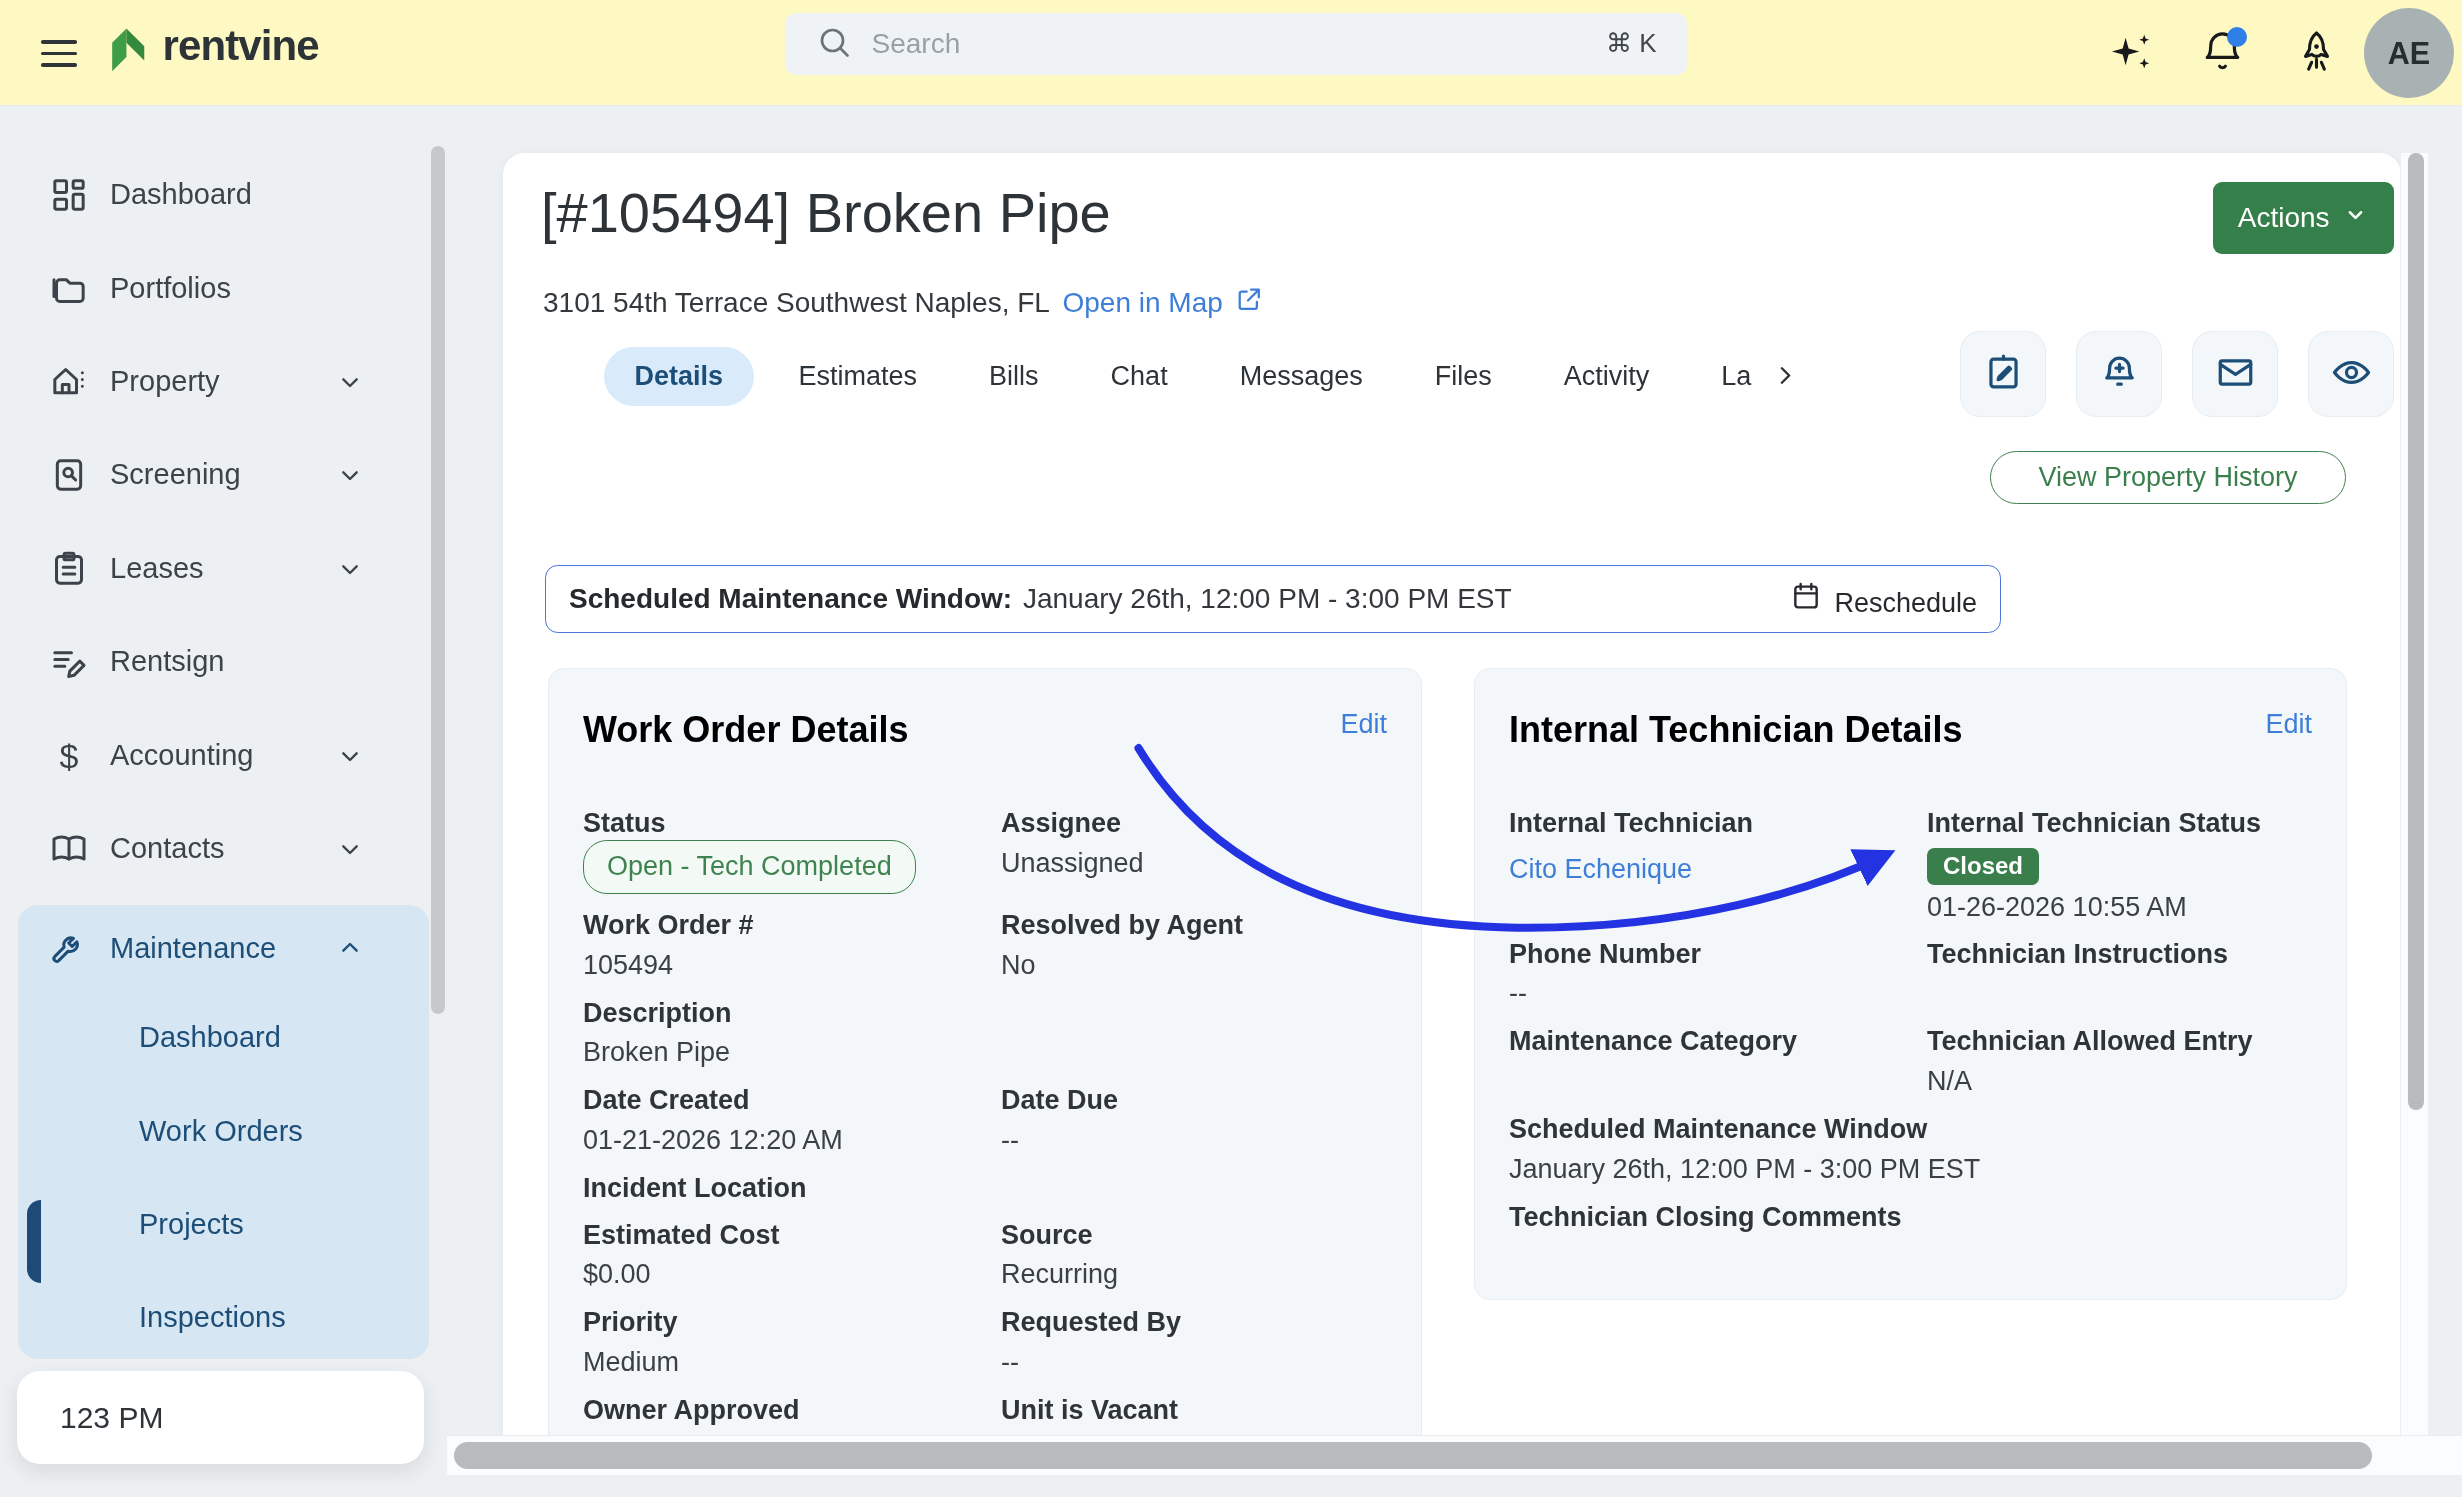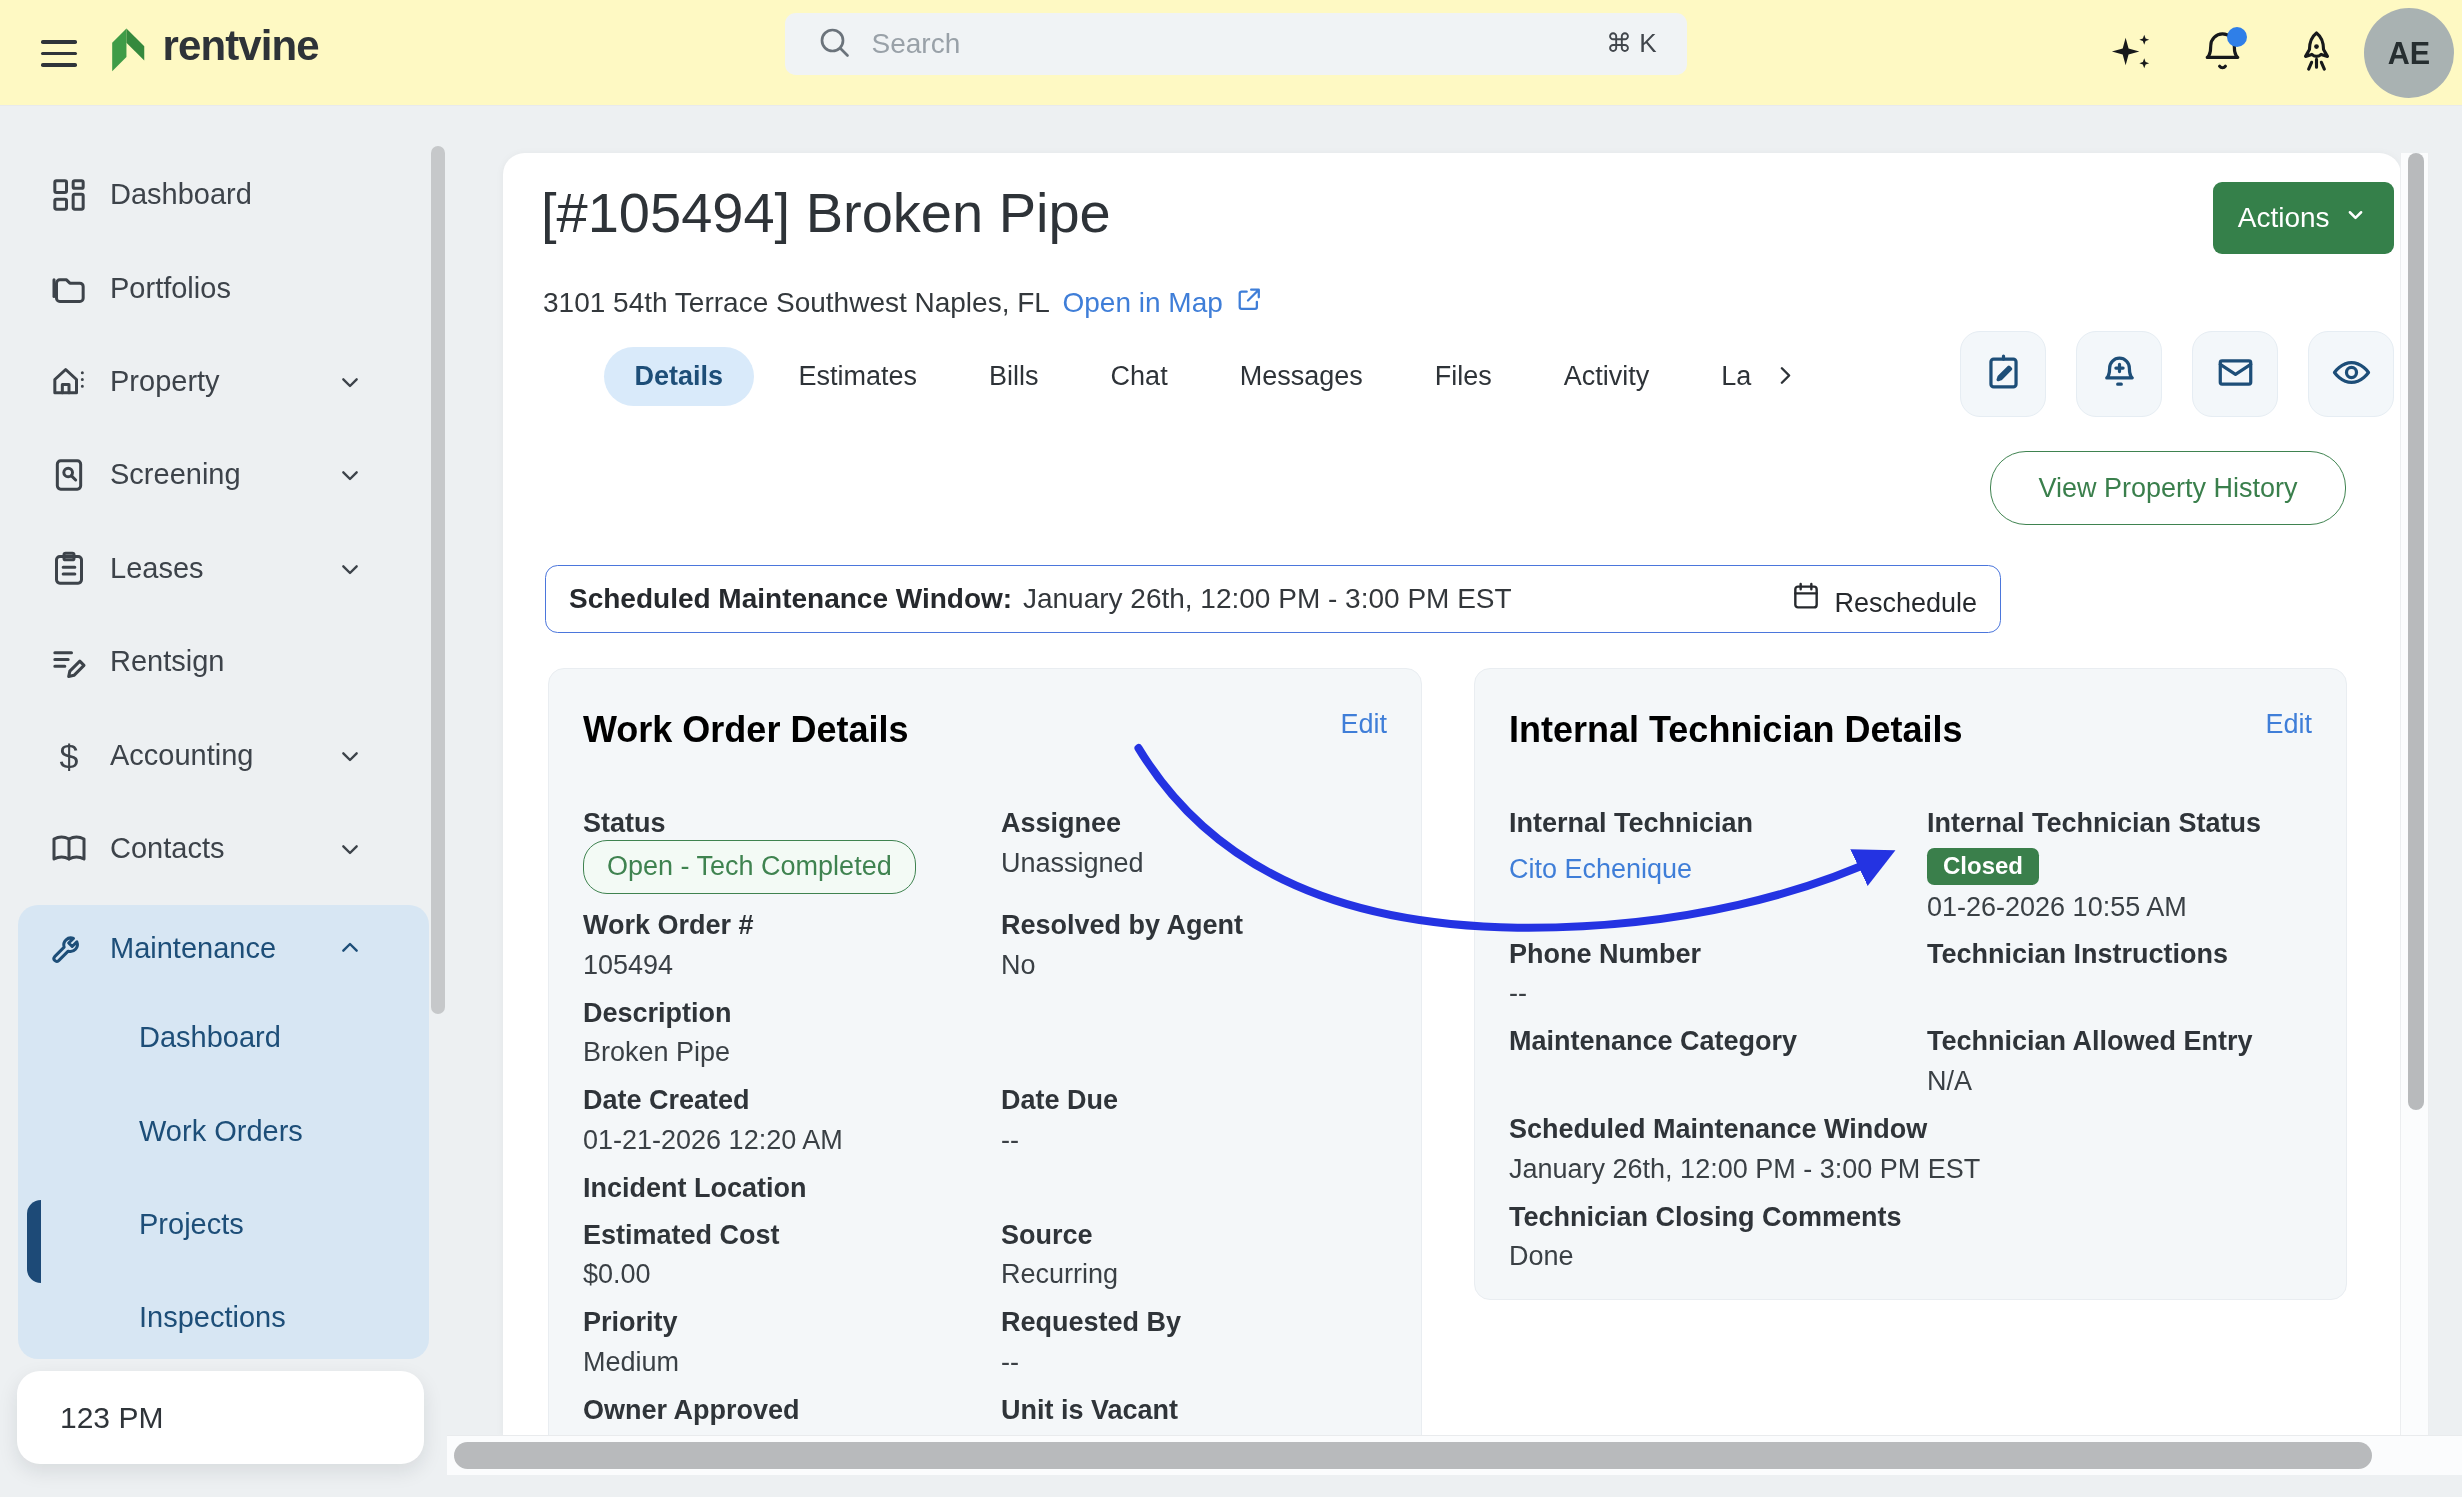--- a/index.html
+++ b/index.html
@@ -53,21 +53,21 @@
   .page-title{position:absolute;left:38px;top:27px;font-size:56px;font-weight:500;color:#2e3338}
   .address-row{position:absolute;left:40px;top:131px;display:flex;align-items:center;gap:12.6px;font-size:28px;color:#33383c}
   .map-link{color:var(--link-blue);cursor:pointer;display:flex;align-items:center;gap:10.8px}
   .actions-btn{position:absolute;left:1710px;top:29px;width:181px;height:72px;background:var(--button-green);border-radius:9px;color:#fff;font-size:28px;display:flex;align-items:center;justify-content:center;gap:12.6px;cursor:pointer}
   .tabs{position:absolute;left:101px;top:194px;height:59px;display:flex;align-items:center;gap:18px}
   .tab{padding:0 27px;height:59px;display:flex;align-items:center;font-size:27px;color:#2e3338;cursor:pointer;border-radius:30px}
   .tab.active{background:var(--tab-active-bg);color:var(--navy);font-weight:600;padding:0 30.5px}
   .tabs-overflow-chevron{color:#2e3338;margin-left:-3.6px;cursor:pointer}
   .icon-btn-row{position:absolute;left:1457px;top:178px;display:flex;gap:30px}
   .icon-btn{width:86px;height:86px;border-radius:20px;background:#f3f7fa;border:0.9px solid #e6edf3;display:flex;align-items:center;justify-content:center;color:var(--navy);cursor:pointer}
-  .history-btn{position:absolute;left:1487px;top:298px;width:356px;height:74px;border:1.8px solid var(--badge-green-outline);border-radius:36px;color:#3a7f4c;font-size:27px;display:flex;align-items:center;justify-content:center;background:#fff;cursor:pointer}
+  .history-btn{position:absolute;left:1487px;top:298px;width:356px;height:53px;border:1.8px solid var(--badge-green-outline);border-radius:36px;color:#3a7f4c;font-size:27px;display:flex;align-items:center;justify-content:center;background:#fff;cursor:pointer}
   .banner{position:absolute;left:42px;top:412px;width:1456px;height:68px;border:1.8px solid var(--banner-border-blue);border-radius:12.6px;background:#fff;display:flex;align-items:center;padding:0 23px}
   .banner-label{font-size:28px;font-weight:700;color:#26292d}
   .banner-value{font-size:28px;color:#33373b;margin-left:10.8px}
   .banner-right{margin-left:auto;display:flex;align-items:flex-end;gap:12.6px;font-size:27px;color:#26292d;cursor:pointer}
 
   
   .detail-card{position:absolute;background:var(--detail-card-bg);border:0.9px solid #e9edf1;border-radius:16px;padding:40px 34px}
   .wo-card{left:45px;top:515px;width:874px;height:925px}
   .it-card{left:971px;top:515px;width:873px;height:632px}
   .card-head{display:flex;align-items:flex-start}
@@ -490,21 +490,20 @@
         <div class="field">
           <div class="flabel">Technician Allowed Entry</div>
           <div class="fvalue">N/A</div>
         </div>
         <div class="field fullrow">
           <div class="flabel">Scheduled Maintenance Window</div>
           <div class="fvalue">January 26th, 12:00 PM - 3:00 PM EST</div>
         </div>
         <div class="field fullrow">
           <div class="flabel">Technician Closing Comments</div>
-          <div class="fvalue">Done</div>
         </div>
       </div>
     </div>
   </div>
 
   <div class="vscroll-track">
     <div class="vscroll-thumb"></div>
   </div>
   <div class="hscroll-track">
     <div class="hscroll-thumb"></div>

